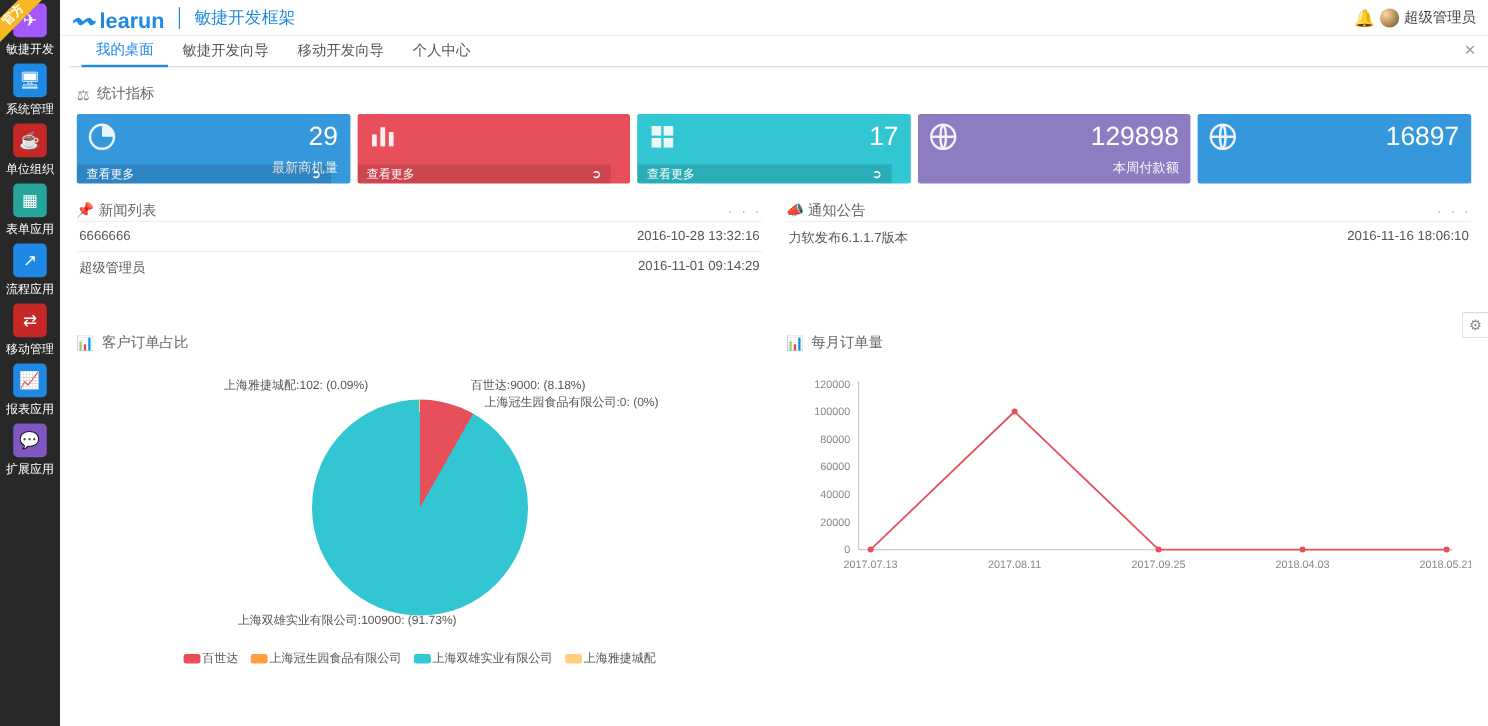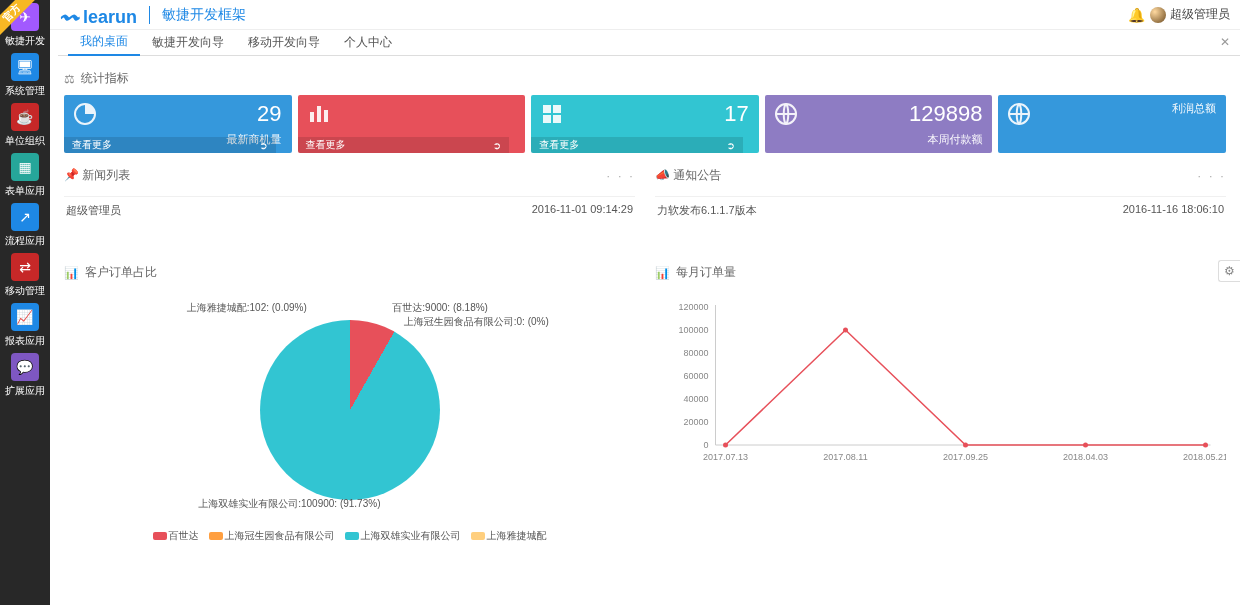--- a/index.html
+++ b/index.html
@@ -122,21 +122,21 @@
   .t-red    { background: #e7505a; }
   .t-teal   { background: #32c5d2; }
   .t-purple { background: #8e7cc3; }
   .t-sky    { background: #3598dc; }
 
   
   .two-col { display: flex; gap: 20px; }
   .col { flex: 1; }
   .col-head {
     display: flex; justify-content: space-between; align-items: center;
-    color: #666; font-size: 12px; margin-bottom: 12px;
+    color: #666; font-size: 12px; margin-bottom: 0;
   }
   .more-dots { color: #aaa; letter-spacing: 2px; cursor: pointer; }
   .list-row {
     display: flex; justify-content: space-between;
     padding: 6px 2px; border-top: 1px solid #f0f0f0;
     font-size: 11px; color: #555;
   }
 
   
   .charts { display: flex; gap: 20px; margin-top: 40px; }
@@ -294,30 +294,34 @@
       <div class="big">129898</div>
       <div class="label">本周付款额</div>
     </div>
     <div class="tile t-sky">
       <span class="icon-slot">
           <svg viewBox="0 0 24 24" width="24" height="24" fill="none" stroke="#fff" stroke-width="2">
             <circle cx="12" cy="12" r="10"></circle>
             <path d="M2 12h20M12 2c3 3 3 17 0 20M12 2c-3 3-3 17 0 20"></path>
           </svg>
         </span>
-      <div class="label">利润总额</div>
+      <div class="big">16897</div>
     </div>
   </div>
 
   <div class="two-col">
     <div class="col">
       <div class="col-head">
         <span><span class="lead-icon">📌</span>
           <span>新闻列表</span></span>
         <span class="more-dots">· · ·</span>
+      </div>
+      <div class="list-row">
+        <span>6666666</span>
+        <span>2016-10-28 13:32:16</span>
       </div>
       <div class="list-row">
         <span>超级管理员</span>
         <span>2016-11-01 09:14:29</span>
       </div>
     </div>
 
     <div class="col">
       <div class="col-head">
         <span><span class="lead-icon">📣</span>

